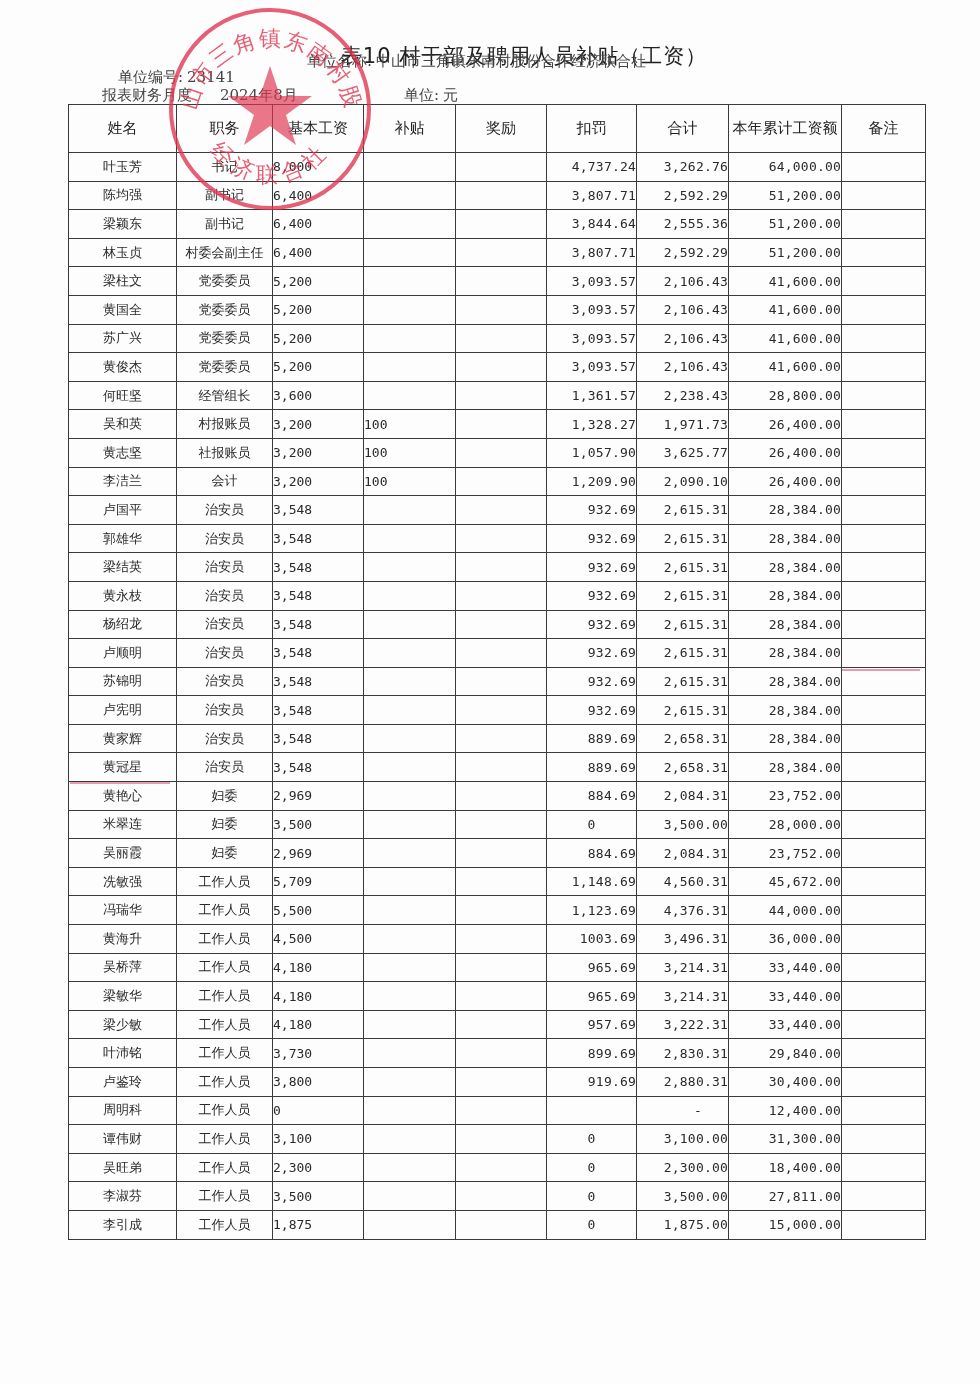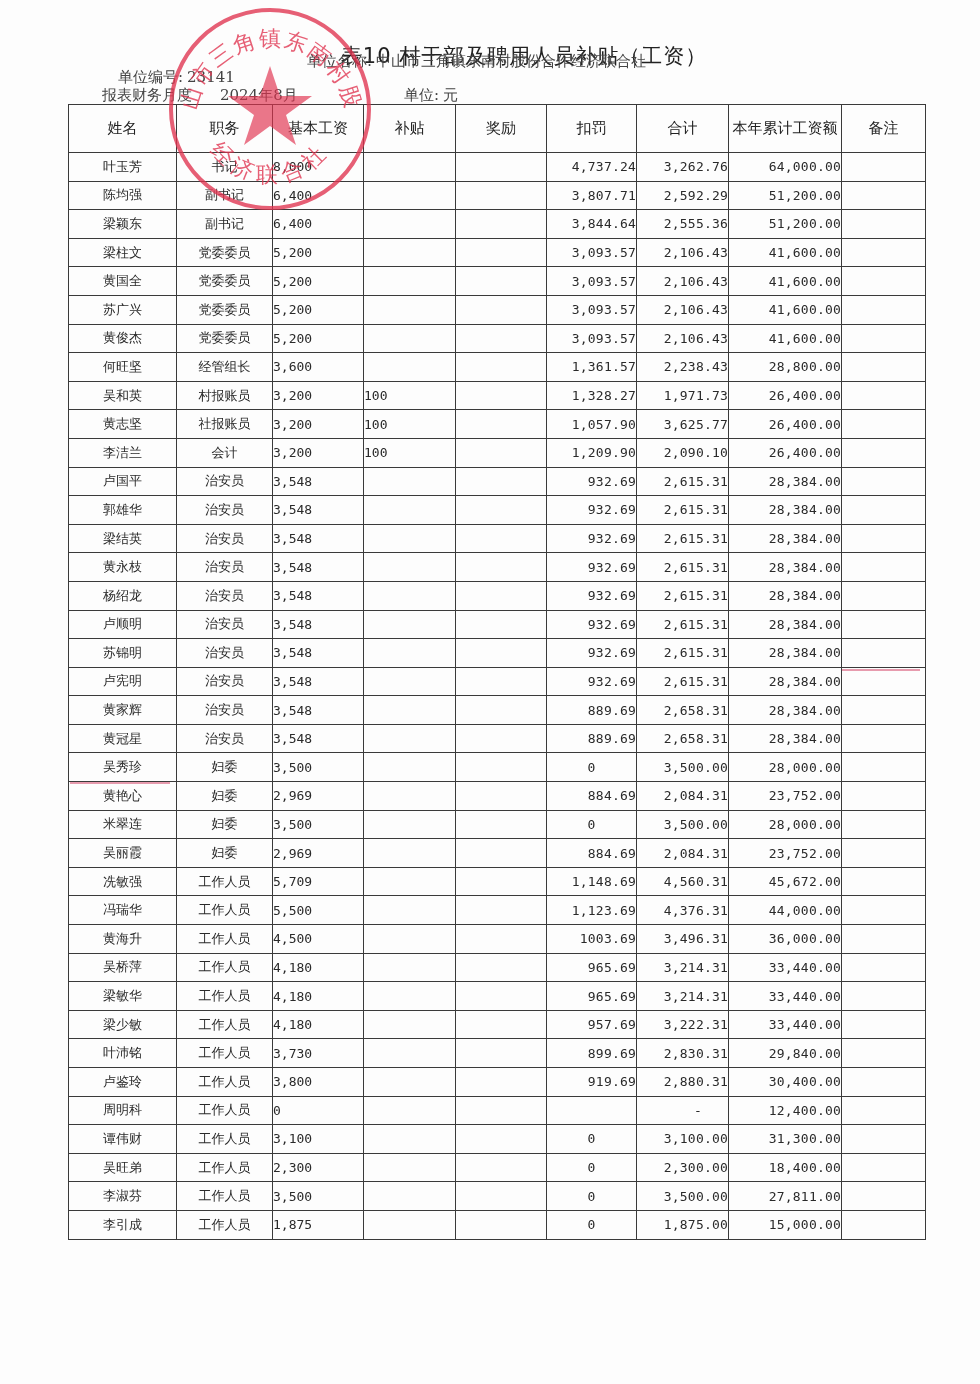--- a/index.html
+++ b/index.html
@@ -103,20 +103,31 @@
         <td class="c">副书记</td>
         <td class="basic">6,400</td>
         <td class="sub"></td>
         <td class="c"></td>
         <td class="num">3,844.64</td>
         <td class="num">2,555.36</td>
         <td class="num">51,200.00</td>
         <td class="c"></td>
       </tr>
       <tr>
+        <td class="c">林玉贞</td>
+        <td class="c">村委会副主任</td>
+        <td class="basic">6,400</td>
+        <td class="sub"></td>
+        <td class="c"></td>
+        <td class="num">3,807.71</td>
+        <td class="num">2,592.29</td>
+        <td class="num">51,200.00</td>
+        <td class="c"></td>
+      </tr>
+      <tr>
         <td class="c">梁柱文</td>
         <td class="c">党委委员</td>
         <td class="basic">5,200</td>
         <td class="sub"></td>
         <td class="c"></td>
         <td class="num">3,093.57</td>
         <td class="num">2,106.43</td>
         <td class="num">41,600.00</td>
         <td class="c"></td>
       </tr>
@@ -298,31 +309,20 @@
       </tr>
       <tr>
         <td class="c">黄冠星</td>
         <td class="c">治安员</td>
         <td class="basic">3,548</td>
         <td class="sub"></td>
         <td class="c"></td>
         <td class="num">889.69</td>
         <td class="num">2,658.31</td>
         <td class="num">28,384.00</td>
-        <td class="c"></td>
-      </tr>
-      <tr>
-        <td class="c">吴秀珍</td>
-        <td class="c">妇委</td>
-        <td class="basic">3,500</td>
-        <td class="sub"></td>
-        <td class="c"></td>
-        <td class="num" style="text-align: center; padding-right: 0px;">0</td>
-        <td class="num">3,500.00</td>
-        <td class="num">28,000.00</td>
         <td class="c"></td>
       </tr>
       <tr>
         <td class="c">黄艳心</td>
         <td class="c">妇委</td>
         <td class="basic">2,969</td>
         <td class="sub"></td>
         <td class="c"></td>
         <td class="num">884.69</td>
         <td class="num">2,084.31</td>

